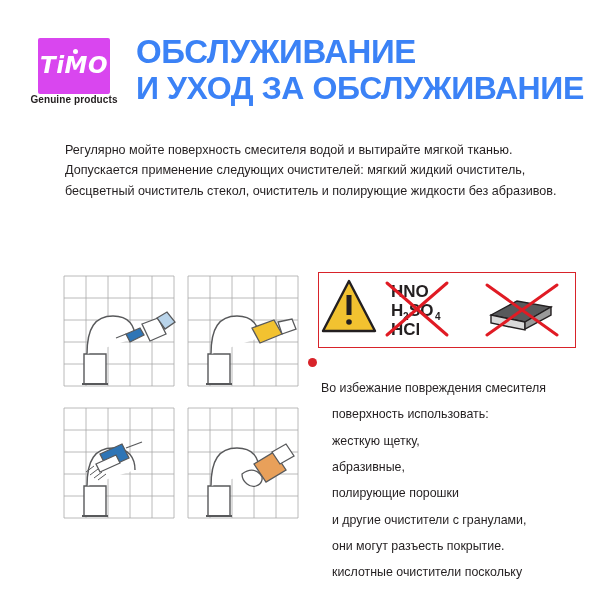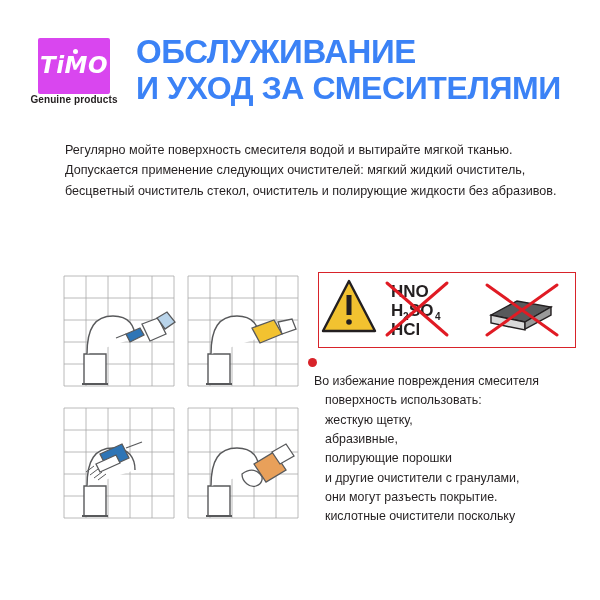--- a/index.html
+++ b/index.html
@@ -138,39 +138,39 @@
   
   .caution {
     position: absolute;
     left: 314px;
     top: 372px;
     width: 268px;
     font-size: 12.4px;
     line-height: 1.56;
     color: #231f20;
   }
-  .caution p { margin: 0; }
+  .caution p { margin: 7px; }
   .caution .indent { padding-left: 11px; }
 </style>
 </head>
 <body>
 
 <div class="page">
 
   <div class="header">
     <div class="logo-block">
       <div class="logo-badge">
         <div class="logo-dot"></div>
         <div class="logo-text">TiMO</div>
       </div>
       <div class="logo-tagline">Genuine products</div>
     </div>
     <div class="title-block">
       <div class="title-line">ОБСЛУЖИВАНИЕ</div>
-      <div class="title-line second">И УХОД ЗА СМЕСИТЕЛЯМИ</div>
+      <div class="title-line second">И УХОД ЗА ОБСЛУЖИВАНИЕ</div>
     </div>
   </div>
 
   <div class="intro">
     <p>Регулярно мойте поверхность смесителя водой и вытирайте мягкой тканью. Допускается применение следующих очистителей: мягкий жидкий очиститель, бесцветный очиститель стекол, очиститель и полирующие жидкости без абразивов.</p>
   </div>
 
   <div class="illus">
     <svg width="250" height="262" viewBox="0 0 250 262" xmlns="http://www.w3.org/2000/svg">
       <g stroke="#9a9a9a" stroke-width="0.8" fill="none">

